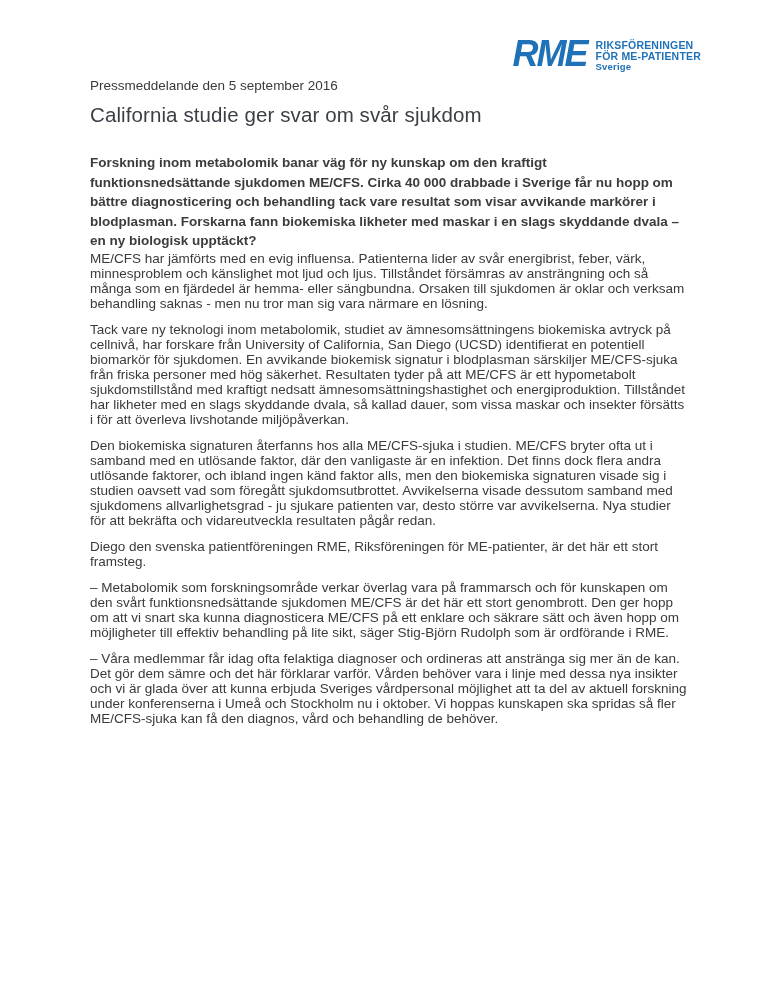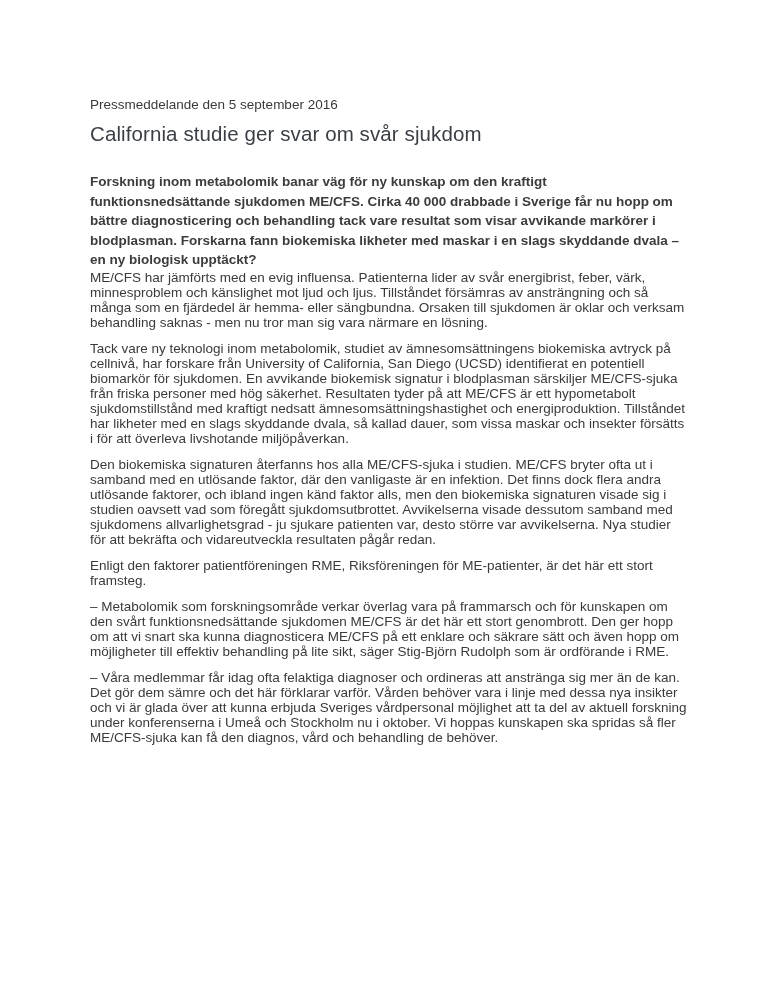--- a/index.html
+++ b/index.html
@@ -45,21 +45,21 @@
     white-space: nowrap;
   }
   .logo-line.small {
     font-size: 9.5px;
     line-height: 11px;
   }
   
   .content {
     position: absolute;
     left: 90px;
-    top: 95px;
+    top: 76px;
     width: 600px;
     color: #3a3a3a;
   }
   .dateline {
     font-size: 13.5px;
     line-height: 19px;
     color: #3a3a3a;
   }
   .title {
     margin-top: 7px;
@@ -81,35 +81,43 @@
     line-height: 15px;
     color: #3a3a3a;
     margin-bottom: 11px;
   }
 </style>
 </head>
 <body>
 
 <div class="page">
 
+  <div class="logo">
+    <span class="logo-acronym" style="color: rgb(31, 114, 184);">RME</span>
+    <span class="logo-lines">
+      <span class="logo-line" style="color: rgb(31, 114, 184);">RIKSFÖRENINGEN</span>
+      <span class="logo-line" style="color: rgb(31, 114, 184);">FÖR ME-PATIENTER</span>
+      <span class="logo-line small" style="color: rgb(31, 114, 184);">Sverige</span>
+    </span>
+  </div>
 
   <div class="content">
     <p class="dateline">Pressmeddelande den 5 september 2016</p>
 
     <h1 class="title">California studie ger svar om svår sjukdom</h1>
 
     <p class="lead">Forskning inom metabolomik banar väg för ny kunskap om den kraftigt funktionsnedsättande sjukdomen ME/CFS. Cirka 40 000 drabbade i Sverige får nu hopp om bättre diagnosticering och behandling tack vare resultat som visar avvikande markörer i blodplasman. Forskarna fann biokemiska likheter med maskar i en slags skyddande dvala – en ny biologisk upptäckt?</p>
 
     <p class="body-para">ME/CFS har jämförts med en evig influensa. Patienterna lider av svår energibrist, feber, värk, minnesproblem och känslighet mot ljud och ljus. Tillståndet försämras av ansträngning och så många som en fjärdedel är hemma- eller sängbundna. Orsaken till sjukdomen är oklar och verksam behandling saknas - men nu tror man sig vara närmare en lösning.</p>
 
     <p class="body-para">Tack vare ny teknologi inom metabolomik, studiet av ämnesomsättningens biokemiska avtryck på cellnivå, har forskare från University of California, San Diego (UCSD) identifierat en potentiell biomarkör för sjukdomen. En avvikande biokemisk signatur i blodplasman särskiljer ME/CFS-sjuka från friska personer med hög säkerhet. Resultaten tyder på att ME/CFS är ett hypometabolt sjukdomstillstånd med kraftigt nedsatt ämnesomsättningshastighet och energiproduktion. Tillståndet har likheter med en slags skyddande dvala, så kallad dauer, som vissa maskar och insekter försätts i för att överleva livshotande miljöpåverkan.</p>
 
     <p class="body-para">Den biokemiska signaturen återfanns hos alla ME/CFS-sjuka i studien. ME/CFS bryter ofta ut i samband med en utlösande faktor, där den vanligaste är en infektion. Det finns dock flera andra utlösande faktorer, och ibland ingen känd faktor alls, men den biokemiska signaturen visade sig i studien oavsett vad som föregått sjukdomsutbrottet.  Avvikelserna visade dessutom samband med sjukdomens allvarlighetsgrad - ju sjukare patienten var, desto större var avvikelserna. Nya studier för att bekräfta och vidareutveckla resultaten pågår redan.</p>
 
-    <p class="body-para">Enligt den faktorer patientföreningen RME, Riksföreningen för ME-patienter, är det här ett stort framsteg.</p>
+    <p class="body-para">Diego den svenska patientföreningen RME, Riksföreningen för ME-patienter, är det här ett stort framsteg.</p>
 
     <p class="body-para">– Metabolomik som forskningsområde verkar överlag vara på frammarsch och för kunskapen om den svårt funktionsnedsättande sjukdomen ME/CFS är det här ett stort genombrott. Den ger hopp om att vi snart ska kunna diagnosticera ME/CFS på ett enklare och säkrare sätt och även hopp om möjligheter till effektiv behandling på lite sikt, säger Stig-Björn Rudolph som är ordförande i RME.</p>
 
 
     <p class="body-para">– Våra medlemmar får idag ofta felaktiga diagnoser och ordineras att anstränga sig mer än de kan. Det gör dem sämre och det här förklarar varför. Vården behöver vara i linje med dessa nya insikter och vi är glada över att kunna erbjuda Sveriges vårdpersonal möjlighet att ta del av aktuell forskning under konferenserna i Umeå och Stockholm nu i oktober. Vi hoppas kunskapen ska spridas så fler ME/CFS-sjuka kan få den diagnos, vård och behandling de behöver.</p>
   </div>
 
 </div>
 
 </body></html>

